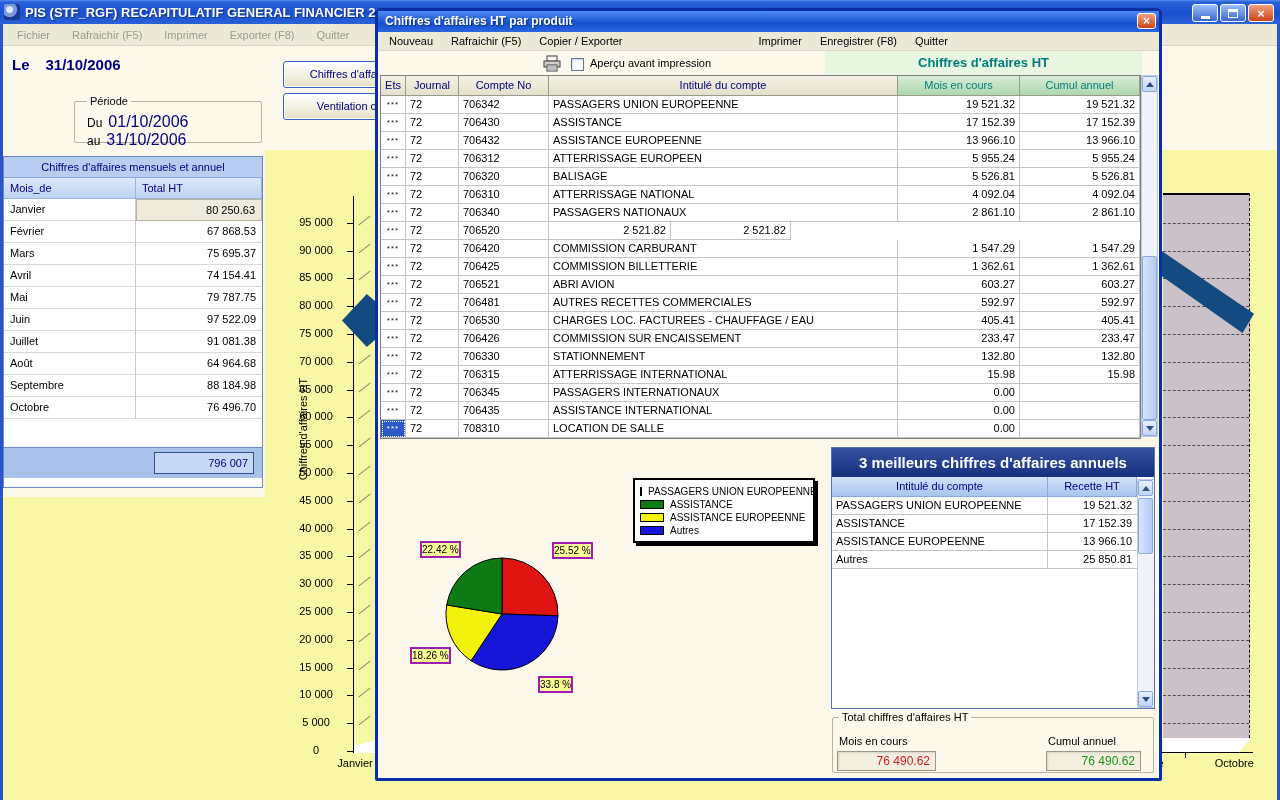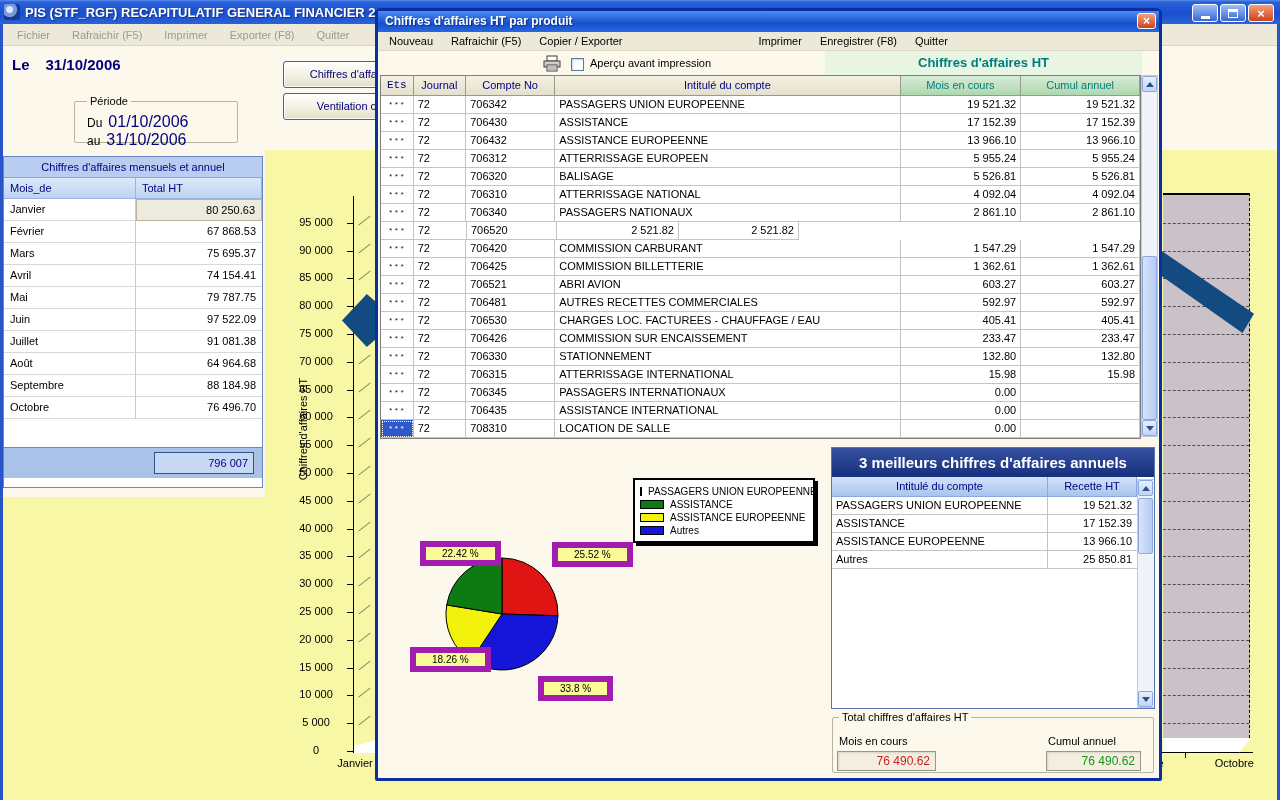--- a/index.html
+++ b/index.html
@@ -23,21 +23,21 @@
 
   #main-menubar { left:0; top:24px; width:1280px; height:22px; background:#ece9d8; border-bottom:1px solid #d8d4c0; display:flex; align-items:center; padding-left:6px; z-index:1; }
   #main-menubar .mi { padding:0 11px; color:#9c9a8c; }
 
   .edge { background:#2a55c8; z-index:1; }
 
   
   #date-line { left:12px; top:56px; color:#000080; font-size:15px; font-weight:bold; z-index:2; }
   #date-line span { margin-right:16px; }
   fieldset { border:1px solid #b8b49e; border-radius:2px; }
-  #periode { left:74px; top:95px; width:164px; height:48px; padding:6px 8px 0 12px; color:#000; z-index:2; background:transparent;}
+  #periode { left:74px; top:95px; width:188px; height:48px; padding:6px 8px 0 12px; color:#000; z-index:2; background:transparent;}
   #periode legend { padding:0 3px; font-size:11px; }
   #periode .pv { color:#000080; font-size:16px; }
   #periode .pl { font-size:12px; margin-right:6px; }
   #periode .gap { display:inline-block; width:14px; }
 
   .navbtn { left:283px; width:133px; height:27px; background:linear-gradient(to bottom,#ffffff,#f2efdf 60%,#e2dec8);
     border:1px solid #3a5ec0; border-radius:3px; color:#000080; text-align:center; line-height:25px; z-index:2; box-shadow:inset 0 0 0 1px #fff; }
 
   #monthly { left:3px; top:156px; width:260px; height:332px; background:#fff; border:1px solid #6a86c0; z-index:2; }
   #monthly-caption { height:21px; background:#b9cdf0; color:#000080; text-align:center; line-height:21px; border-bottom:1px solid #8aa6d8; }
@@ -82,40 +82,40 @@
   #preview-checkbox { left:193px; top:47px; width:13px; height:13px; background:#fff; border:1px solid #5a7a9c; box-shadow:inset 1px 1px 2px #c8d4e0; }
   #preview-label { left:212px; top:46px; color:#000; }
   #section-header { left:447px; top:40px; width:317px; height:24px; background:#e9f5e3; color:#007d7d; font-weight:bold; font-size:13px; text-align:center; line-height:24px; }
 
   #dlg-table { left:2px; top:64px; width:761px; border:1px solid #808080; background:#fff; }
   .thead { display:flex; height:20px; }
   .thead .hc { line-height:19px; text-align:center; color:#000080; border-right:1px solid #9a9a8a; border-bottom:1px solid #9a9a8a; background:linear-gradient(to bottom,#f4f1e4,#e4e0cc); overflow:hidden; white-space:nowrap; }
   .thead .hc.green { background:linear-gradient(to bottom,#d7ecd7,#aed7ae); color:#007d7d; }
   .trow { display:flex; height:18px; background:#fff; }
   .tc { line-height:17px; border-right:1px solid #c4c4c4; border-bottom:1px solid #c4c4c4; overflow:hidden; white-space:nowrap; }
-  .w0{width:33px;font-family:Liberation Mono, monospace;} .w1{width:53px;} .w2{width:90px;} .w3{width:349px;} .w4{width:122px;} .w5{width:120px;}
+  .w0{width:25px;} .w1{width:53px;} .w2{width:90px;} .w3{width:349px;} .w4{width:122px;} .w5{width:120px;}
   .tc.ets { font-size:8px; text-align:center; letter-spacing:1px; color:#222; }
   .tc.num { text-align:right; padding-right:4px; }
   .tc.txt { padding-left:4px; }
   .tc.sel { background:#2e59c8; color:#fff; outline:1px dotted #fff; outline-offset:-2px; }
 
   .vscroll { position:absolute; width:17px; background:#f0f4fa; border:1px solid #c0c8dc; }
   .sbtn { position:absolute; left:0; width:15px; height:16px; background:linear-gradient(to bottom,#e8f0fc,#c2d4f4); border:1px solid #8ca8e0; border-radius:2px; display:flex; align-items:center; justify-content:center; }
   .sbtn.bottom { bottom:0; }
   .tri-up { width:0; height:0; border-left:4px solid transparent; border-right:4px solid transparent; border-bottom:5px solid #30508c; }
   .tri-down { width:0; height:0; border-left:4px solid transparent; border-right:4px solid transparent; border-top:5px solid #30508c; }
   .sthumb { position:absolute; left:0; width:15px; background:linear-gradient(to right,#d8e4fa,#b4ccf2); border:1px solid #8ca8e0; border-radius:2px; }
 
   #legend-box { left:255px; top:467px; width:182px; background:#fff; border:2px solid #000; box-shadow:3px 3px 0 #000; padding:4px 5px; }
   .lg-item { display:flex; align-items:center; height:12px; margin:1px 0; }
   .lg-swatch { width:24px; height:9px; border:1px solid #000; margin-right:6px; }
   .lg-label { font-size:10px; white-space:nowrap; }
 
   #pie-svg { left:59px; top:538px; }
-  .pct { position:absolute; background:#fafa96; border:6px solid #a21caf; font-size:10px; padding:1px 16px; color:#000; }
+  .pct { position:absolute; background:#fafa96; border:2px solid #a21caf; font-size:10px; padding:1px 0; color:#000; }
 
   #top3 { left:453px; top:436px; width:324px; height:262px; background:#fff; border:1px solid #5a74b4; }
   #top3-header { height:29px; background:linear-gradient(to bottom,#35509f,#16307e); color:#fff; font-weight:bold; font-size:15px; text-align:center; line-height:29px; }
   #top3-colhead { display:flex; height:20px; }
   #top3-colhead div { background:linear-gradient(to bottom,#d3e3fa,#a8c4ee); color:#000080; text-align:center; line-height:19px; border-right:1px solid #8ca8e0; border-bottom:1px solid #8ca8e0; }
   .t3c0 { width:216px; } .t3c1 { width:89px; }
   .t3row { display:flex; height:18px; }
   .t3row .n { width:216px; padding-left:4px; line-height:17px; border-right:1px solid #c4c4c4; border-bottom:1px solid #c4c4c4; overflow:hidden; white-space:nowrap; }
   .t3row .v { width:89px; padding-right:5px; line-height:17px; text-align:right; border-bottom:1px solid #c4c4c4; }
 

